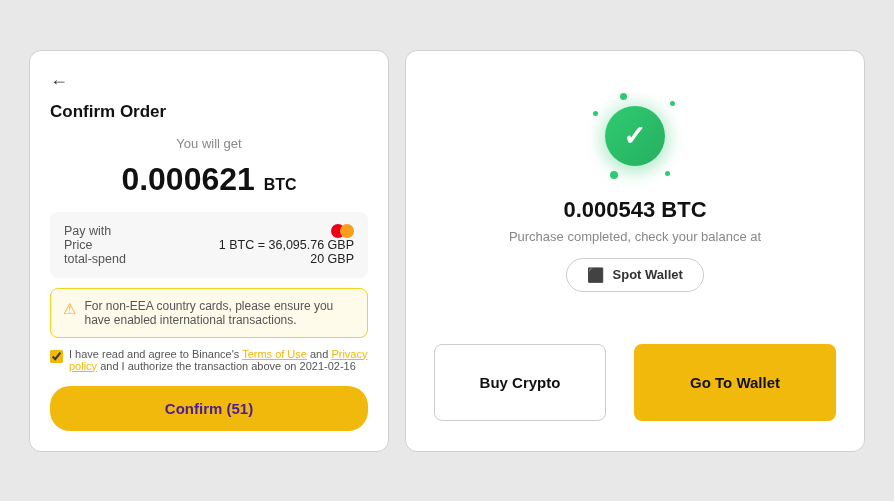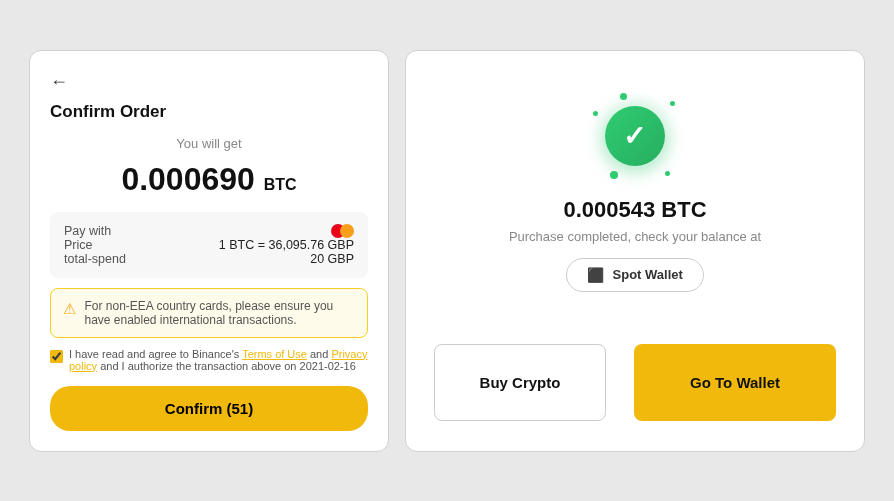--- a/index.html
+++ b/index.html
@@ -140,21 +140,21 @@
       margin-top: 2px;
       accent-color: #f0b90b;
       flex-shrink: 0;
     }
     .terms-text a {
       color: #f0b90b;
       text-decoration: underline;
     }
     .confirm-btn {
       background: #f0b90b;
-      color: #000000;
+      color: #4c1d95;
       font-size: 15px;
       font-weight: 700;
       border: none;
       border-radius: 20px;
       padding: 14px;
       cursor: pointer;
       width: 100%;
       margin-top: 4px;
     }
 
@@ -284,21 +284,21 @@
 <div class="screens-container">
 
   <div class="left-panel">
     <div class="back-btn">
       <span class="arrow">←</span>
     </div>
     <div class="page-title">Confirm Order</div>
 
     <div class="you-will-get-label">You will get</div>
     <div class="btc-amount">
-      <span>0.000690</span>&nbsp;<span class="currency">BTC</span>
+      <span>0.000621</span>&nbsp;<span class="currency">BTC</span>
     </div>
 
     <div class="order-details">
       <div class="detail-row">
         <span class="label">Pay with</span>
         <span class="mastercard-icon">
           <span class="mc-circle mc-red"></span>
           <span class="mc-circle mc-orange"></span>
         </span>
       </div>

